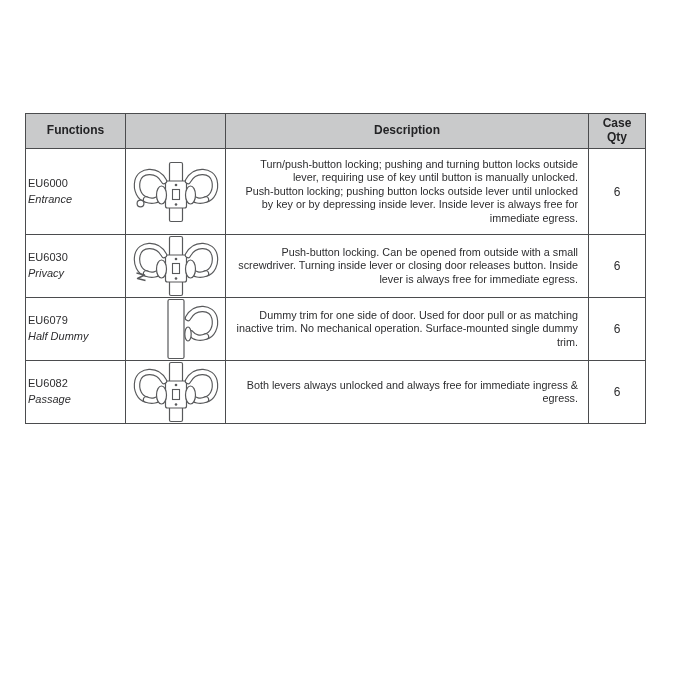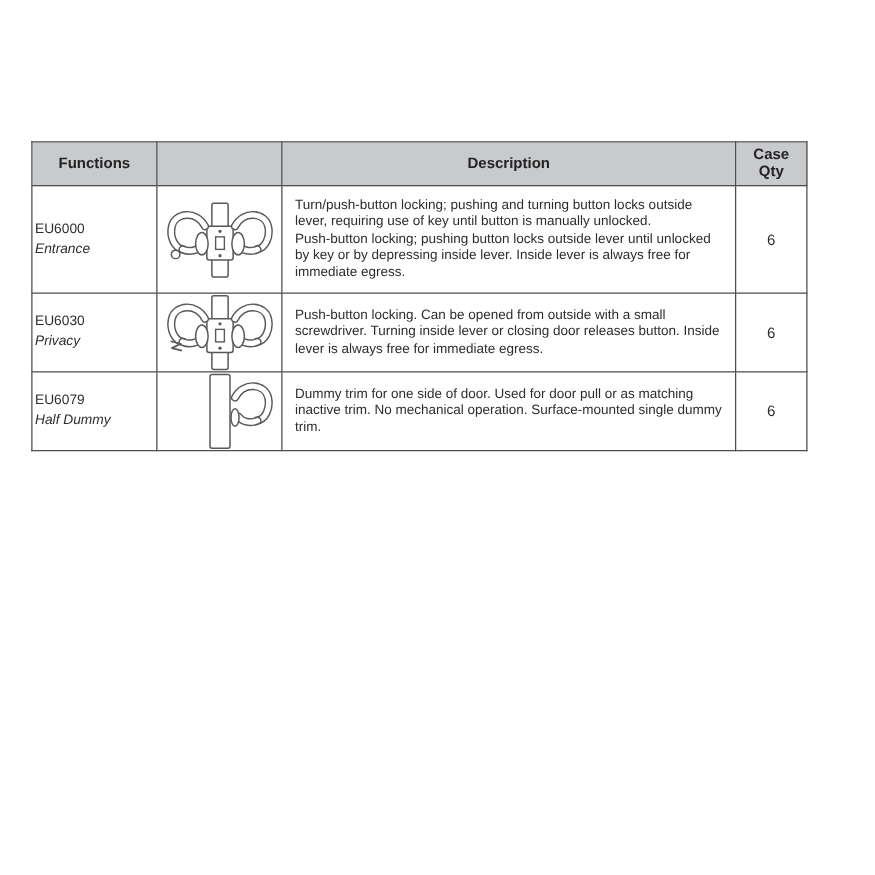--- a/index.html
+++ b/index.html
@@ -17,21 +17,21 @@
     font-size:12px;font-weight:bold;color:#232325;
     height:32px;text-align:center;line-height:1.15;
     white-space:pre-line;
   }
   td.c-func{text-align:left;font-size:11px;line-height:1.45;padding:2px;}
   td.c-func .model{display:block;}
   td.c-func .fname{display:block;font-style:italic;}
   td.c-img{text-align:center;padding:0;}
   td.c-desc{
     font-size:10.8px;line-height:13.4px;
-    padding:9px 10px;white-space:pre-line;text-align:left;
+    padding:9px 10px;white-space:pre-line;text-align:right;
   }
   td.c-qty{text-align:center;font-size:12px;}
   tbody tr:nth-child(1){height:84px;}
   tbody tr:nth-child(2){height:46px;}
   tbody tr:nth-child(3){height:55px;}
   tbody tr:nth-child(4){height:52px;}
   tbody tr:nth-child(5){height:47px;}
   tbody tr:nth-child(6){height:53px;}
   tbody tr:nth-child(7){height:54px;}
   tbody tr:nth-child(8){height:48px;}
@@ -181,15 +181,28 @@
     </td>
     <td class="c-img">
       <svg class="lever">
               <use href="#lever-half-dummy"></use>
             </svg>
     </td>
     <td class="c-desc">Dummy trim for one side of door. Used for door pull or as matching inactive trim. No mechanical operation. Surface-mounted single dummy trim.</td>
     <td class="c-qty">6</td>
   </tr>
 
+  <tr>
+    <td class="c-func">
+      <span class="model">EU6082</span>
+      <span class="fname">Passage</span>
+    </td>
+    <td class="c-img">
+      <svg class="lever">
+              <use href="#lever-passage"></use>
+            </svg>
+    </td>
+    <td class="c-desc">Both levers always unlocked and always free for immediate ingress &amp; egress.</td>
+    <td class="c-qty">6</td>
+  </tr>
 </tbody>
   </table>
 </div>
 
 </body></html>

